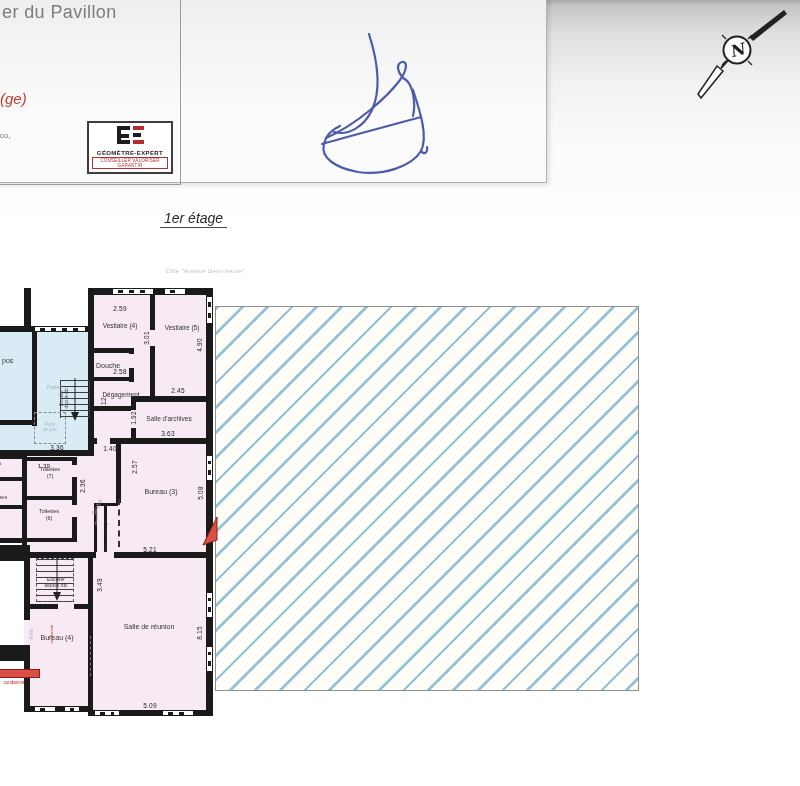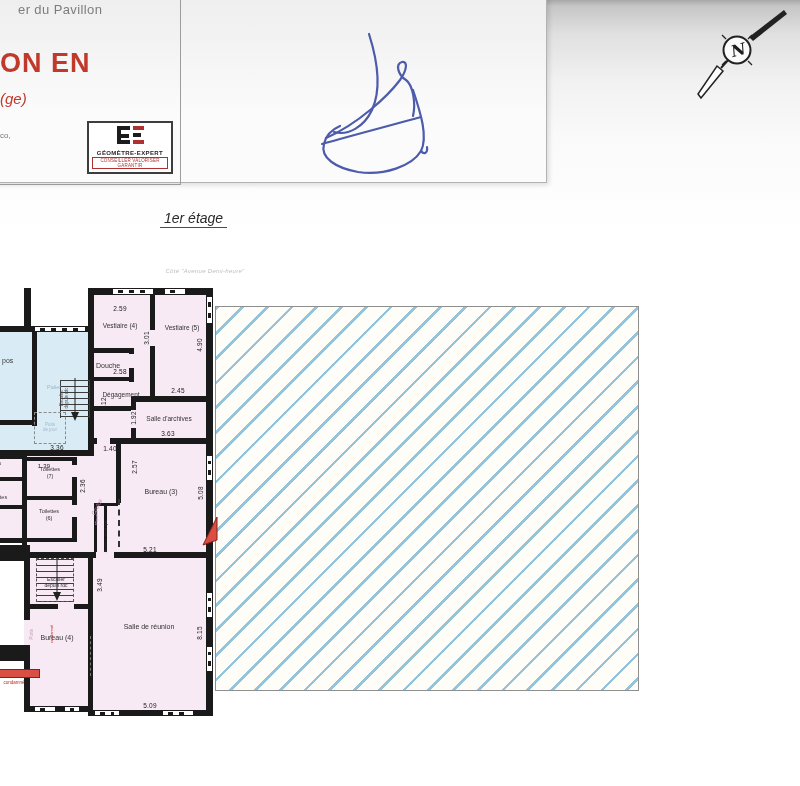--- a/index.html
+++ b/index.html
@@ -5,21 +5,21 @@
   html,body{margin:0;padding:0;background:#fff}
   .page{position:relative;width:800px;height:786px;overflow:hidden;
     background:linear-gradient(180deg,#a8a8a8 0,#c6c6c6 6px,#e0e0e0 34px,#f1f1f1 80px,#fafafa 140px,#fff 230px,#fff 100%);
     font-family:"Liberation Sans",sans-serif;}
   
   .sheet{position:absolute;left:-14px;top:-14px;width:560px;height:196px;
     background:linear-gradient(180deg,#ededed,#fbfbfb 65%);
     border-right:1px solid #b2b2b2;border-bottom:1px solid #b2b2b2;box-shadow:2px 2px 5px rgba(0,0,0,.13)}
   .frame{position:absolute;left:-14px;top:-14px;width:194px;height:198px;
     border-right:1px solid #9c9c9c;border-bottom:1px solid #9c9c9c}
-  .tb1{position:absolute;left:18px;top:2px;font-size:13px;color:#7d7d7d;letter-spacing:.4px}
+  .tb1{position:absolute;left:2px;top:2px;font-size:18px;color:#7d7d7d;letter-spacing:.4px}
   .tb2{position:absolute;left:0;top:48px;font-size:27px;font-weight:bold;color:#c0392b;letter-spacing:1px}
   .tb3{position:absolute;left:0;top:90px;font-size:15px;font-style:italic;color:#c0392b}
   .tb4{position:absolute;left:0;top:131px;font-size:8px;color:#777}
   .logo{position:absolute;left:87px;top:121px;width:86px;height:53px;background:#fff;border:2px solid #3d3d3d;
     box-sizing:border-box;text-align:center;padding-top:2px}
   .logo-name{font-size:6px;font-weight:bold;color:#1e1e1e;letter-spacing:.4px;margin-top:1px}
   .logo-tag{margin:1px 3px 0;border:1px solid #b03030;color:#b03030;font-size:4.5px;letter-spacing:.2px;padding:0}
   .art{position:absolute;background:#464646}
   
   .floor{position:absolute;left:160px;top:210px;font-size:14px;font-style:italic;color:#2a2a2a;
@@ -56,21 +56,20 @@
 <body>
 
 <div class="page">
 
   <div class="art" style="left:50px;top:-6px;width:28px;height:13px;border-radius:0 0 7px 7px;transform:rotate(-6deg)"></div>
   <div class="art" style="left:183px;top:-9px;width:34px;height:21px;border-radius:0 0 12px 5px;transform:rotate(5deg)"></div>
 
   <div class="sheet"></div>
   <div class="frame"></div>
   <div class="tb1">er du Pavillon</div>
-  <div class="tb2">ON EN</div>
   <div class="tb3">(ge)</div>
   <div class="tb4">co,</div>
 
   <div class="logo">
     <svg width="30" height="20" viewBox="0 0 30 20">
       <path d="M2,1 h13 v4 h-9 v4 h8 v4 h-8 v2 h9 v4 h-13 z" fill="#1c1c1c"></path>
       <rect x="18" y="1" width="11" height="4" fill="#b03030"></rect>
       <rect x="18" y="8" width="8" height="4" fill="#1c1c1c"></rect>
       <rect x="18" y="15" width="11" height="4" fill="#b03030"></rect>
     </svg>

